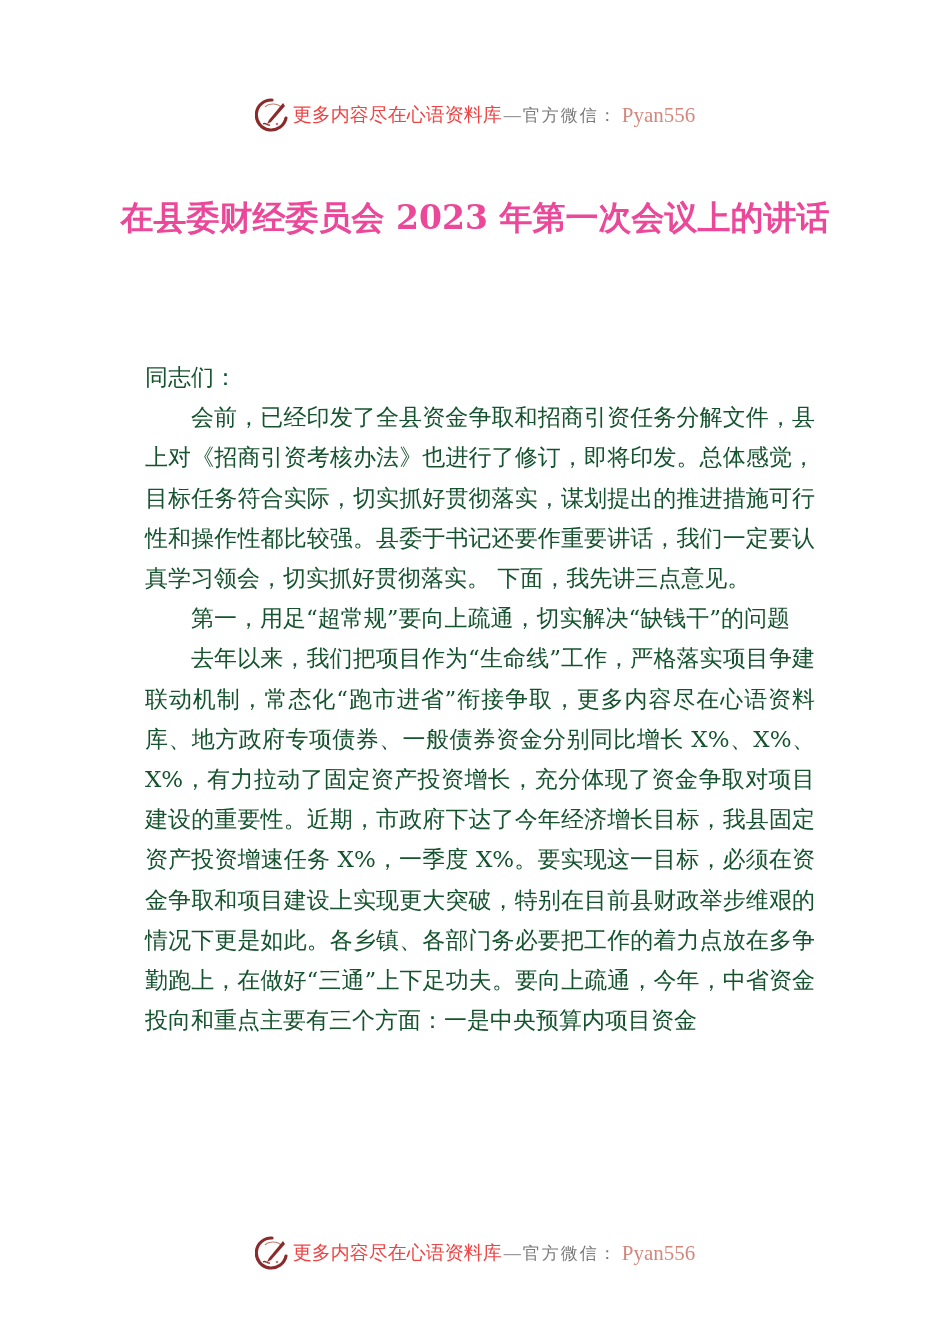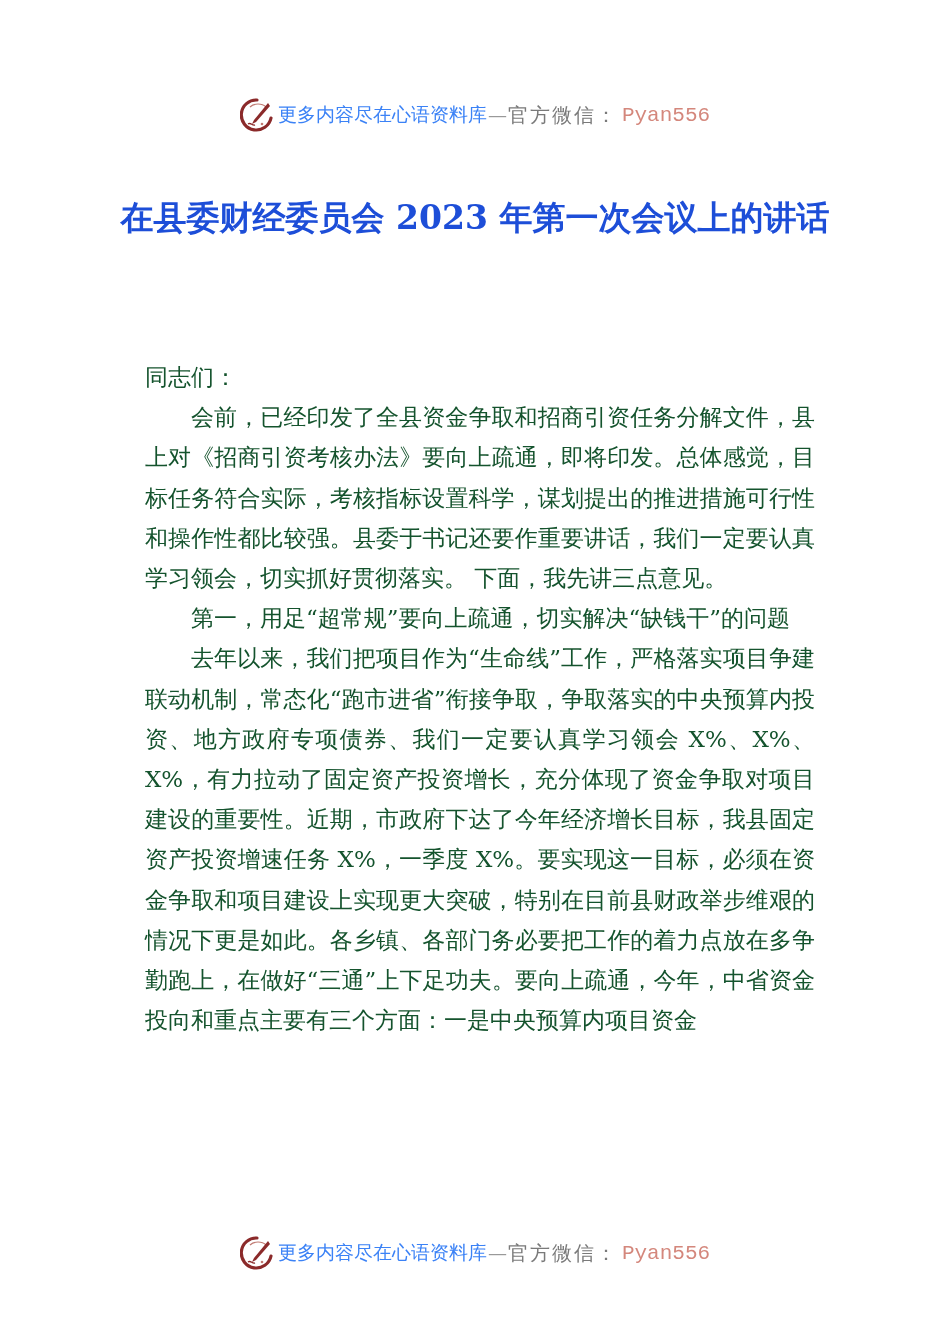--- a/index.html
+++ b/index.html
@@ -28,51 +28,51 @@
     .banner.bottom { top: 1233px; }
     .banner .logo {
       width: 34px;
       height: 34px;
       margin-right: 4px;
       flex: none;
     }
     .banner .promo {
       font-family: "DejaVu Serif", "Liberation Serif", serif;
       font-size: 19px;
-      color: #3b82f6;
+      color: #ef4444;
       letter-spacing: 0px;
     }
     .banner .dash {
       font-size: 19px;
       color: #999999;
       margin: 0 1px;
     }
     .banner .wechat-label {
       font-family: Liberation Serif, serif;
-      font-size: 20px;
+      font-size: 17px;
       color: #7a7a7a;
       letter-spacing: 2px;
     }
     .banner .wechat-id {
-      font-family: Liberation Mono, monospace;
+      font-family: Liberation Serif, serif;
       font-size: 21px;
       color: #d4877c;
       margin-left: 4px;
     }
     .title {
       position: absolute;
       top: 185px;
       left: 100px;
       width: 750px;
       text-align: center;
       font-family: "DejaVu Serif", "Liberation Serif", serif;
       font-weight: bold;
       font-size: 33px;
       line-height: 66px;
-      color: #1d4ed8;
+      color: #ec4899;
     }
     .body-text {
       position: absolute;
       top: 357px;
       left: 145px;
       width: 670px;
       font-family: "DejaVu Serif", "Liberation Serif", serif;
       font-size: 23px;
       line-height: 40.2px;
       color: #14532d;
@@ -101,23 +101,23 @@
   <span class="promo">更多内容尽在心语资料库</span>
   <span class="dash">—</span>
   <span class="wechat-label">官方微信：</span>
   <span class="wechat-id">Pyan556</span>
 </div>
 
 <div class="title">在县委财经委员会 2023 年第一次会议上的讲话</div>
 
 <div class="body-text">
   <p>同志们：</p>
-  <p class="indent">会前，已经印发了全县资金争取和招商引资任务分解文件，县上对《招商引资考核办法》要向上疏通，即将印发。总体感觉，目标任务符合实际，考核指标设置科学，谋划提出的推进措施可行性和操作性都比较强。县委于书记还要作重要讲话，我们一定要认真学习领会，切实抓好贯彻落实。 下面，我先讲三点意见。</p>
+  <p class="indent">会前，已经印发了全县资金争取和招商引资任务分解文件，县上对《招商引资考核办法》也进行了修订，即将印发。总体感觉，目标任务符合实际，切实抓好贯彻落实，谋划提出的推进措施可行性和操作性都比较强。县委于书记还要作重要讲话，我们一定要认真学习领会，切实抓好贯彻落实。 下面，我先讲三点意见。</p>
   <p class="indent">第一，用足“超常规”要向上疏通，切实解决“缺钱干”的问题</p>
-  <p class="indent">去年以来，我们把项目作为“生命线”工作，严格落实项目争建联动机制，常态化“跑市进省”衔接争取，争取落实的中央预算内投资、地方政府专项债券、我们一定要认真学习领会 X%、X%、X%，有力拉动了固定资产投资增长，充分体现了资金争取对项目建设的重要性。近期，市政府下达了今年经济增长目标，我县固定资产投资增速任务 X%，一季度 X%。要实现这一目标，必须在资金争取和项目建设上实现更大突破，特别在目前县财政举步维艰的情况下更是如此。各乡镇、各部门务必要把工作的着力点放在多争勤跑上，在做好“三通”上下足功夫。要向上疏通，今年，中省资金投向和重点主要有三个方面：一是中央预算内项目资金</p>
+  <p class="indent">去年以来，我们把项目作为“生命线”工作，严格落实项目争建联动机制，常态化“跑市进省”衔接争取，更多内容尽在心语资料库、地方政府专项债券、一般债券资金分别同比增长 X%、X%、X%，有力拉动了固定资产投资增长，充分体现了资金争取对项目建设的重要性。近期，市政府下达了今年经济增长目标，我县固定资产投资增速任务 X%，一季度 X%。要实现这一目标，必须在资金争取和项目建设上实现更大突破，特别在目前县财政举步维艰的情况下更是如此。各乡镇、各部门务必要把工作的着力点放在多争勤跑上，在做好“三通”上下足功夫。要向上疏通，今年，中省资金投向和重点主要有三个方面：一是中央预算内项目资金</p>
 </div>
 
 <div class="banner bottom">
   <span class="logo">
     <svg width="34" height="34" viewBox="0 0 34 34">
       <path d="M17 2 A15 15 0 1 0 31 20" fill="none" stroke="#8b2a2a" stroke-width="3.2" stroke-linecap="round"></path>
       <path d="M10 9 C14 5, 22 5, 26 9" fill="none" stroke="#c07a72" stroke-width="1.2"></path>
       <path d="M28 5 L14 22 L12 26 L16 24 L30 8 Z" fill="#8b2a2a"></path>
       <path d="M8 26 C11 24, 12 28, 15 27" fill="none" stroke="#8b2a2a" stroke-width="1.4"></path>
       <circle cx="22" cy="26" r="1.3" fill="#c07a72"></circle>

